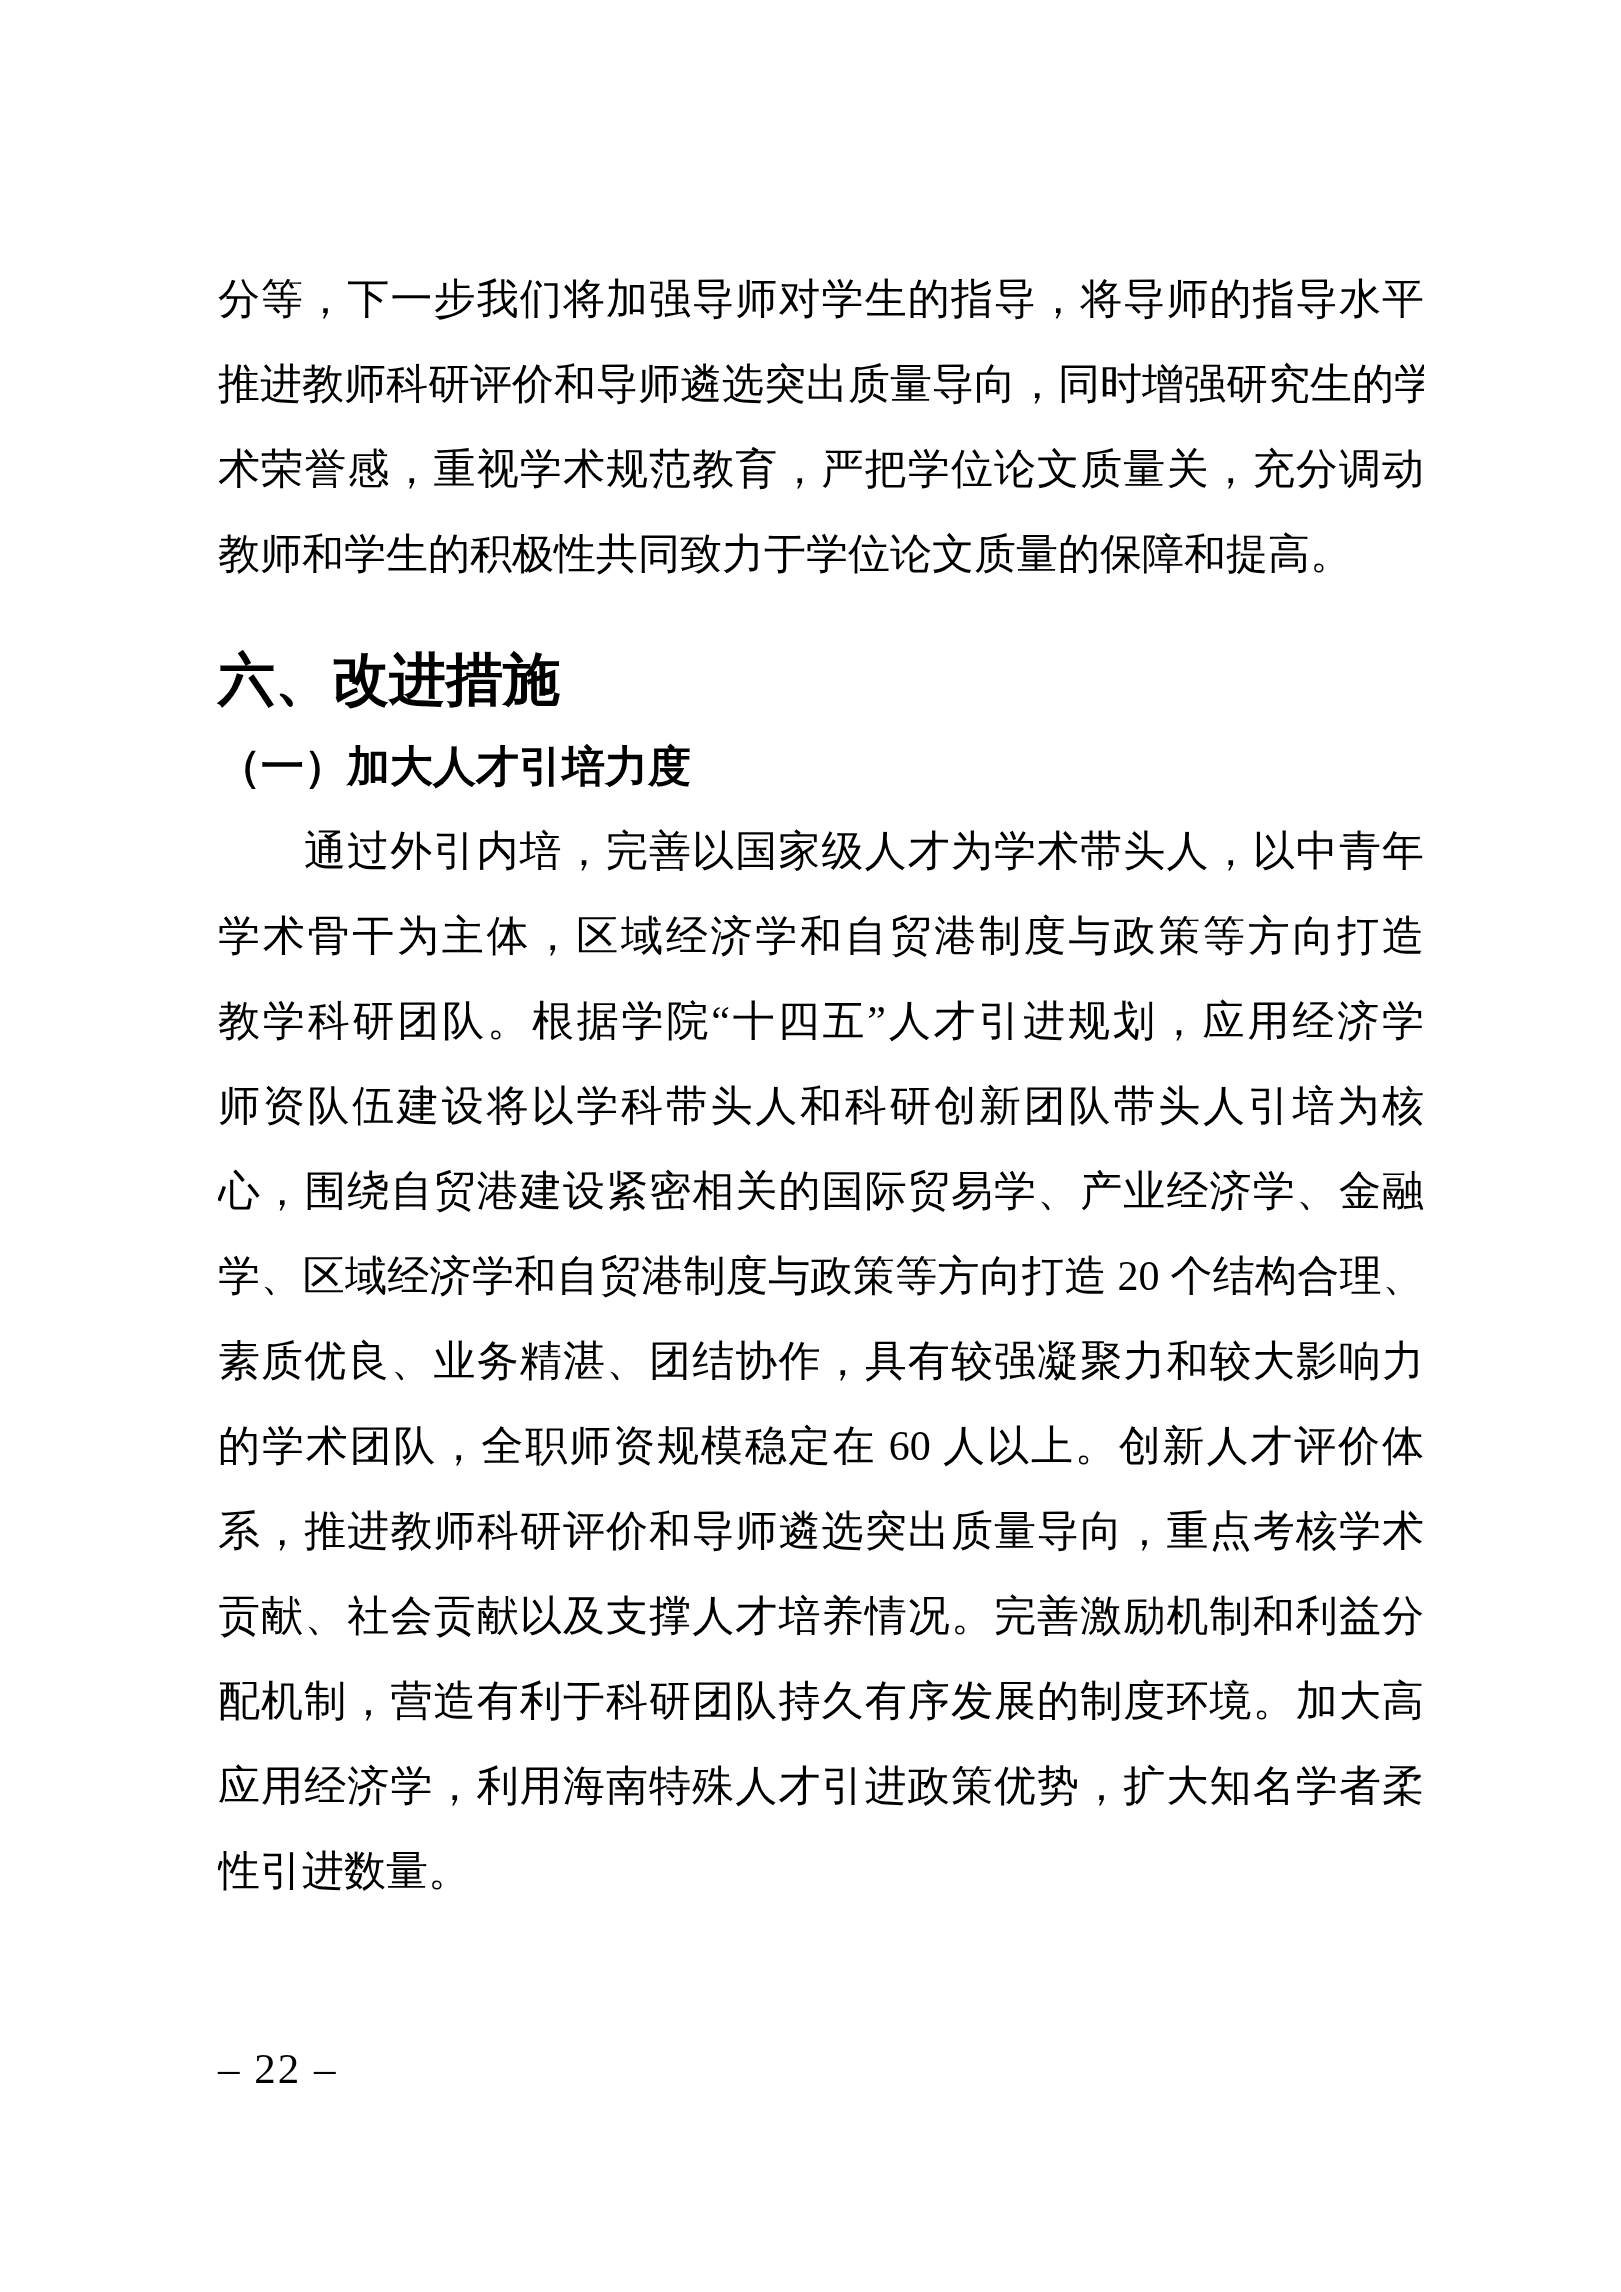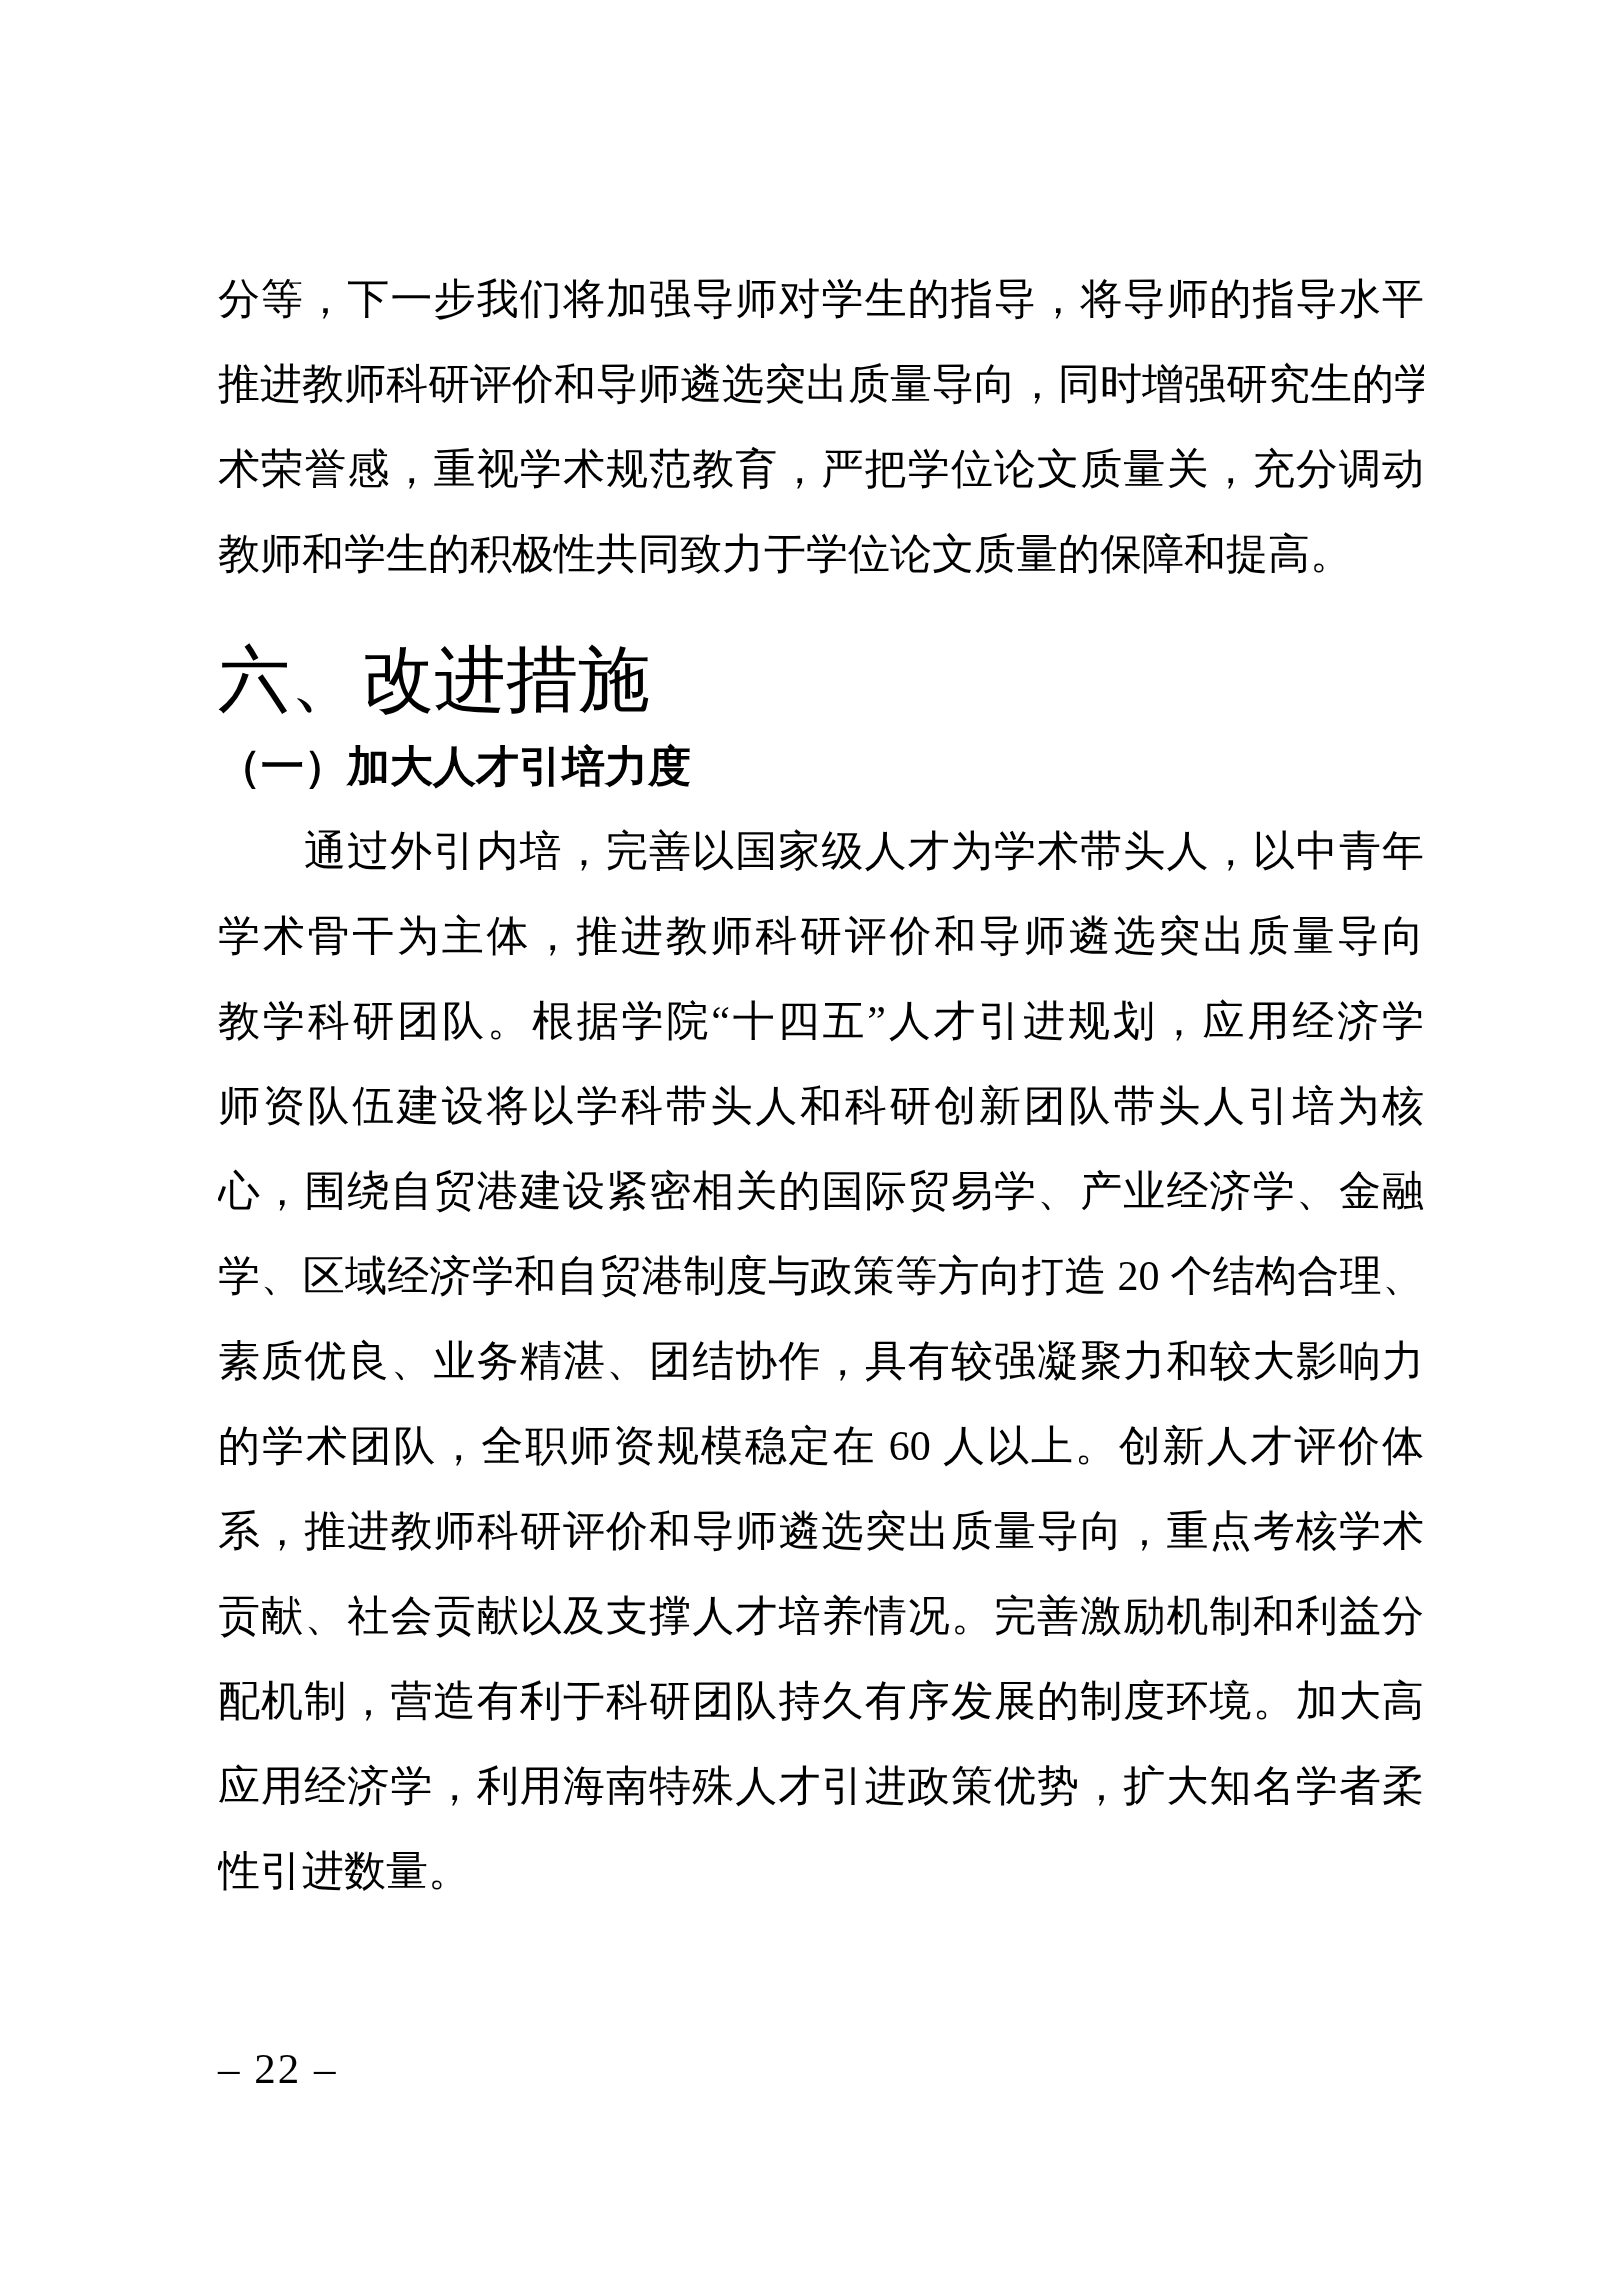--- a/index.html
+++ b/index.html
@@ -27,23 +27,23 @@
     text-align-last: justify;
     overflow: hidden;
   }
   .line.para-end {
     text-align-last: left;
   }
   .line.first-indent {
     text-indent: 86px;
   }
   .section-heading {
-    font-size: 72px;
+    font-size: 57px;
     line-height: 88px;
-    font-weight: normal;
+    font-weight: bold;
     margin-top: 39px;
     white-space: nowrap;
   }
   .subsection-heading {
     font-size: 43px;
     line-height: 85px;
     font-weight: bold;
     white-space: nowrap;
   }
   .para-group { margin: 0; }
@@ -70,21 +70,21 @@
       <div class="line">术荣誉感，重视学术规范教育，严把学位论文质量关，充分调动</div>
       <div class="line para-end">教师和学生的积极性共同致力于学位论文质量的保障和提高。</div>
     </div>
 
     <div class="section-heading">六、改进措施</div>
 
     <div class="subsection-heading">（一）加大人才引培力度</div>
 
     <div class="para-group">
       <div class="line first-indent">通过外引内培，完善以国家级人才为学术带头人，以中青年</div>
-      <div class="line">学术骨干为主体，推进教师科研评价和导师遴选突出质量导向</div>
+      <div class="line">学术骨干为主体，区域经济学和自贸港制度与政策等方向打造</div>
       <div class="line">教学科研团队。根据学院“十四五”人才引进规划，应用经济学</div>
       <div class="line">师资队伍建设将以学科带头人和科研创新团队带头人引培为核</div>
       <div class="line">心，围绕自贸港建设紧密相关的国际贸易学、产业经济学、金融</div>
       <div class="line">学、区域经济学和自贸港制度与政策等方向打造 20 个结构合理、</div>
       <div class="line">素质优良、业务精湛、团结协作，具有较强凝聚力和较大影响力</div>
       <div class="line">的学术团队，全职师资规模稳定在 60 人以上。创新人才评价体</div>
       <div class="line">系，推进教师科研评价和导师遴选突出质量导向，重点考核学术</div>
       <div class="line">贡献、社会贡献以及支撑人才培养情况。完善激励机制和利益分</div>
       <div class="line">配机制，营造有利于科研团队持久有序发展的制度环境。加大高</div>
       <div class="line">应用经济学，利用海南特殊人才引进政策优势，扩大知名学者柔</div>

